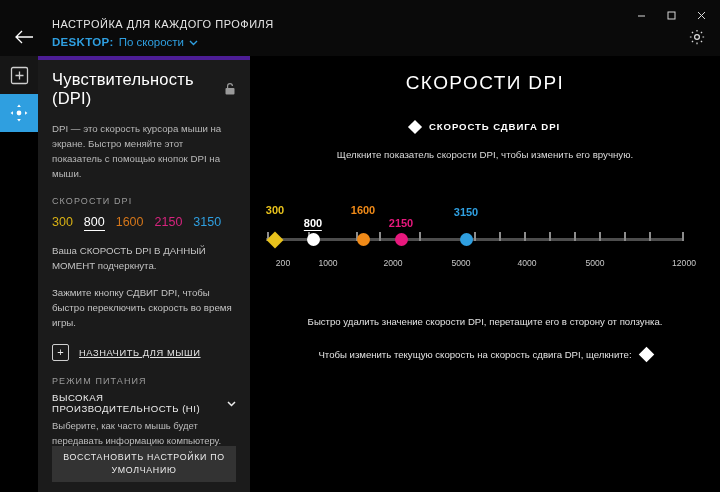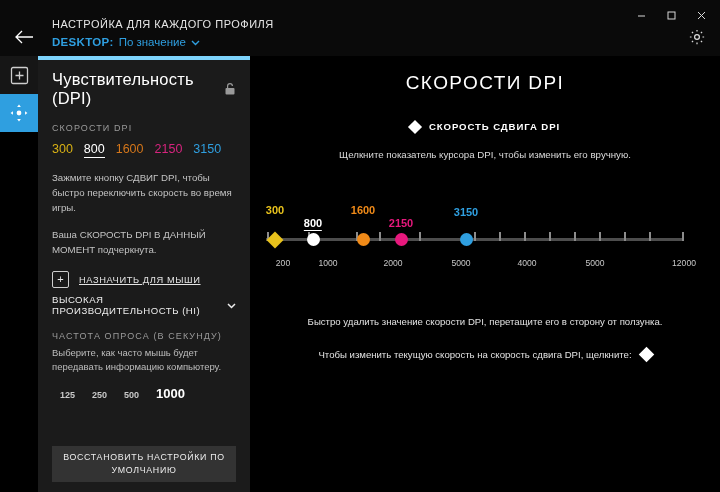--- a/index.html
+++ b/index.html
@@ -2,21 +2,21 @@
 <html><head>
 <meta charset="utf-8">
 <style>
   * { box-sizing: border-box; margin: 0; padding: 0; }
   html, body {
     width: 720px; height: 492px;
     background: #000;
     font-family: "Liberation Sans", sans-serif;
     overflow: hidden;
   }
-  #app { position: relative; width: 576px; height: 492px; background: #7dd3fc; }
+  #app { position: relative; width: 576px; height: 492px; background: #4c1d95; }
 
   
   .titlebar {
     position: absolute; top: 0; left: 0; width: 720px; height: 56px;
     background: #0a0a0a;
   }
   .win-btns {
     position: absolute; top: 4px; right: 4px;
     display: flex; align-items: center; gap: 0px;
   }
@@ -192,21 +192,21 @@
     <div class="back-arrow">
       <svg width="20" height="14" viewBox="0 0 20 14" fill="none" stroke="#ffffff" stroke-width="1.3">
         <path d="M19 7 H2 M8 1 L2 7 L8 13"></path>
       </svg>
     </div>
 
     <div class="hdr-text">
       <div class="hdr-title">НАСТРОЙКА ДЛЯ КАЖДОГО ПРОФИЛЯ</div>
       <div class="hdr-profile">
         <span class="pname">DESKTOP:</span>
-        <span class="pval">По значение</span>
+        <span class="pval">По скорости</span>
         <span class="caret">
           <svg width="9" height="6" viewBox="0 0 9 6" fill="none" stroke="#2f9fe0" stroke-width="1.4">
             <path d="M1 1 L4.5 4.5 L8 1"></path>
           </svg>
         </span>
       </div>
     </div>
 
     <div class="win-btns">
       <div class="win-btn">
@@ -257,49 +257,50 @@
     <div class="panel-title">
       <span>Чувствительность (DPI)</span>
       <span class="lock-icon">
         <svg width="12" height="14" viewBox="0 0 12 14" fill="none" stroke="#9a9a9a" stroke-width="1.2">
           <rect x="1.5" y="6" width="9" height="6.5" rx="1" fill="#9a9a9a" stroke="none"></rect>
           <path d="M3.6 6 V4.1 a2.4 2.4 0 0 1 4.8 0"></path>
         </svg>
       </span>
     </div>
 
+    <div class="desc">DPI — это скорость курсора мыши на экране. Быстро меняйте этот показатель с помощью кнопок DPI на мыши.</div>
 
     <div class="sec-label">СКОРОСТИ DPI</div>
 
     <div class="dpi-values">
       <span class="dpi-val" style="color: rgb(216, 177, 20);">300</span>
       <span class="dpi-val sel" style="color: rgb(255, 255, 255);">800</span>
       <span class="dpi-val" style="color: rgb(212, 118, 26);">1600</span>
       <span class="dpi-val" style="color: rgb(214, 36, 126);">2150</span>
       <span class="dpi-val" style="color: rgb(47, 159, 224);">3150</span>
     </div>
 
+    <div class="note">Ваша СКОРОСТЬ DPI В ДАННЫЙ МОМЕНТ подчеркнута.</div>
     <div class="note">Зажмите кнопку СДВИГ DPI, чтобы быстро переключить скорость во время игры.</div>
-    <div class="note">Ваша СКОРОСТЬ DPI В ДАННЫЙ МОМЕНТ подчеркнута.</div>
 
     <div class="assign-row">
       <span class="plus-box">+</span>
       <span class="assign-label">НАЗНАЧИТЬ ДЛЯ МЫШИ</span>
     </div>
 
+    <div class="sec-label">РЕЖИМ ПИТАНИЯ</div>
     <div class="power-val">
       <span>ВЫСОКАЯ ПРОИЗВОДИТЕЛЬНОСТЬ (HI)</span>
       <span>
         <svg width="9" height="6" viewBox="0 0 9 6" fill="none" stroke="#ededed" stroke-width="1.5">
           <path d="M1 1 L4.5 4.5 L8 1"></path>
         </svg>
       </span>
     </div>
 
-    <div class="sec-label">ЧАСТОТА ОПРОСА (В СЕКУНДУ)</div>
     <div class="rate-desc">Выберите, как часто мышь будет передавать информацию компьютеру.</div>
 
     <div class="rate-row">
       <div class="rate-opt">
         <div class="v">125</div>
 
       </div>
       <div class="rate-opt">
         <div class="v">250</div>
 
@@ -318,21 +319,21 @@
 
   <div class="stage">
 
     <div class="stage-title">СКОРОСТИ DPI</div>
 
     <div class="shift-row">
       <span class="diamond"></span>
       <span class="shift-label">СКОРОСТЬ СДВИГА DPI</span>
     </div>
 
-    <div class="hint1">Щелкните показатель курсора DPI, чтобы изменить его вручную.</div>
+    <div class="hint1">Щелкните показатель скорости DPI, чтобы изменить его вручную.</div>
 
     <div class="slider-wrap">
       <div class="track"></div>
 
       <div class="tick" style="left:17px;"></div>
       <div class="tick" style="left:58px;"></div>
       <div class="tick" style="left:106px;"></div>
       <div class="tick" style="left:129px;"></div>
       <div class="tick" style="left:169px;"></div>
       <div class="tick" style="left:224px;"></div>

